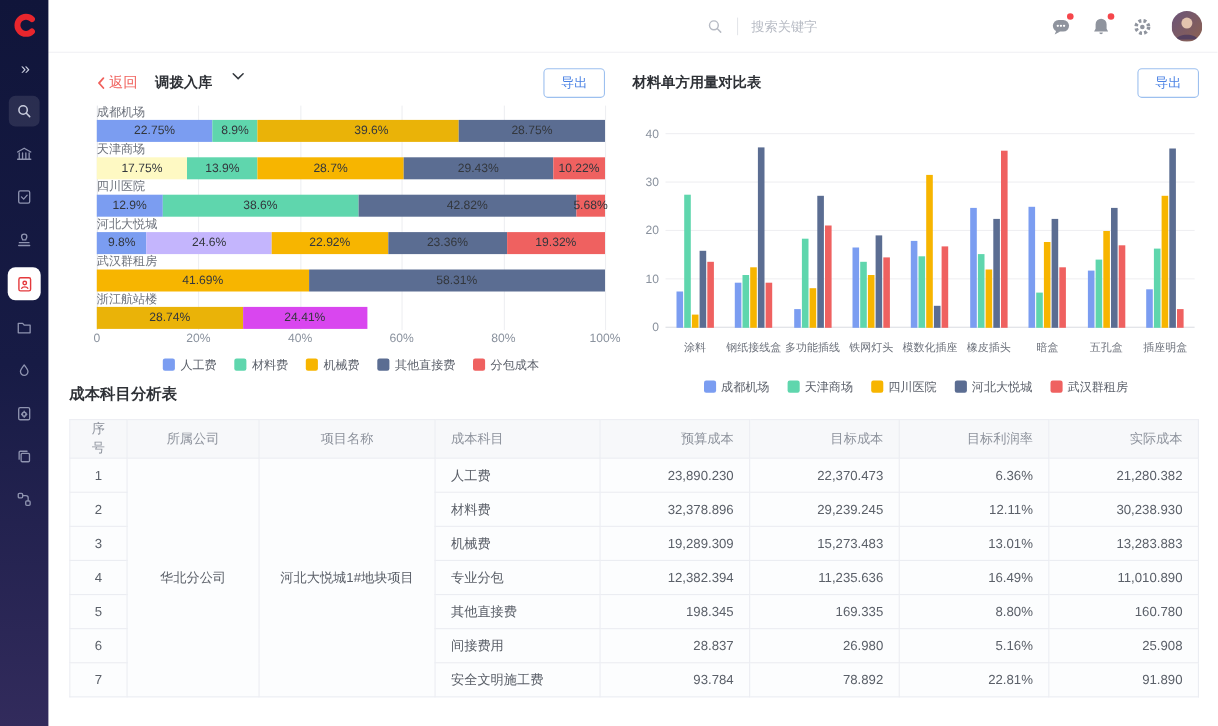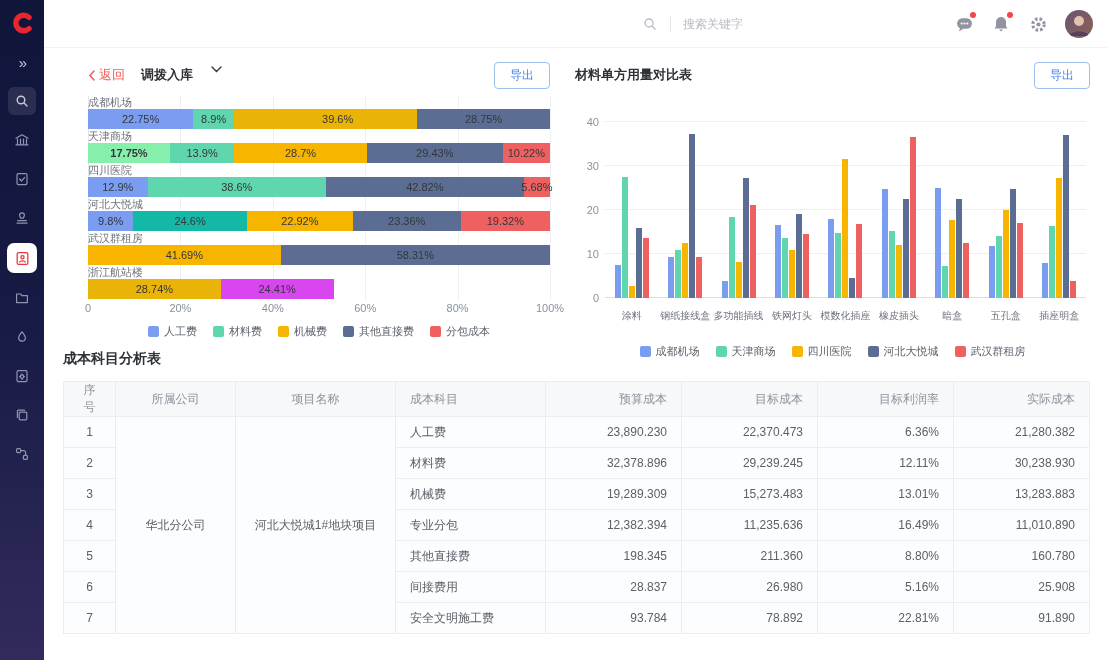--- a/index.html
+++ b/index.html
@@ -270,41 +270,41 @@
             <div class="hrow-bar">
               <div class="hseg" style="width: 22.75%; background: rgb(123, 157, 241);">22.75%</div>
               <div class="hseg" style="width: 8.9%; background: rgb(95, 214, 173);">8.9%</div>
               <div class="hseg" style="width: 39.6%; background: #eab308; padding-left: 24px;">39.6%</div>
               <div class="hseg" style="width: 28.75%; background: rgb(91, 109, 146);">28.75%</div>
             </div>
           </div>
           <div class="hrow">
             <div class="hrow-label">天津商场</div>
             <div class="hrow-bar">
-              <div class="hseg" style="width: 17.75%; background: #86efac; font-weight: bold;">17.75%</div>
+              <div class="hseg" style="width: 17.75%; background: #fef9c3;">17.75%</div>
               <div class="hseg" style="width: 13.9%; background: rgb(95, 214, 173);">13.9%</div>
               <div class="hseg" style="width: 28.7%; background: rgb(247, 181, 0);">28.7%</div>
               <div class="hseg" style="width: 29.43%; background: rgb(91, 109, 146);">29.43%</div>
               <div class="hseg" style="width: 10.22%; background: rgb(239, 97, 96);">10.22%</div>
             </div>
           </div>
           <div class="hrow">
             <div class="hrow-label">四川医院</div>
             <div class="hrow-bar">
               <div class="hseg" style="width: 12.9%; background: rgb(123, 157, 241);">12.9%</div>
               <div class="hseg" style="width: 38.6%; background: rgb(95, 214, 173);">38.6%</div>
               <div class="hseg" style="width: 42.82%; background: rgb(91, 109, 146);">42.82%</div>
               <div class="hseg" style="width: 5.68%; background: rgb(239, 97, 96);">5.68%</div>
             </div>
           </div>
           <div class="hrow">
             <div class="hrow-label">河北大悦城</div>
             <div class="hrow-bar">
               <div class="hseg" style="width: 9.8%; background: rgb(123, 157, 241);">9.8%</div>
-              <div class="hseg" style="width: 24.6%; background: #14b8a6;">24.6%</div>
+              <div class="hseg" style="width: 24.6%; background: #c4b5fd;">24.6%</div>
               <div class="hseg" style="width: 22.92%; background: rgb(247, 181, 0);">22.92%</div>
               <div class="hseg" style="width: 23.36%; background: rgb(91, 109, 146);">23.36%</div>
               <div class="hseg" style="width: 19.32%; background: rgb(239, 97, 96);">19.32%</div>
             </div>
           </div>
           <div class="hrow">
             <div class="hrow-label">武汉群租房</div>
             <div class="hrow-bar">
               <div class="hseg" style="width: 41.69%; background: rgb(247, 181, 0);">41.69%</div>
               <div class="hseg" style="width: 58.31%; background: rgb(91, 109, 146);">58.31%</div>
@@ -530,21 +530,21 @@
             <td class="a-l">专业分包</td>
             <td class="a-r">12,382.394</td>
             <td class="a-r">11,235.636</td>
             <td class="a-r">16.49%</td>
             <td class="a-r">11,010.890</td>
           </tr>
           <tr>
             <td class="a-c">5</td>
             <td class="a-l">其他直接费</td>
             <td class="a-r">198.345</td>
-            <td class="a-r">211.360</td>
+            <td class="a-r">169.335</td>
             <td class="a-r">8.80%</td>
             <td class="a-r">160.780</td>
           </tr>
           <tr>
             <td class="a-c">6</td>
             <td class="a-l">间接费用</td>
             <td class="a-r">28.837</td>
             <td class="a-r">26.980</td>
             <td class="a-r">5.16%</td>
             <td class="a-r">25.908</td>

